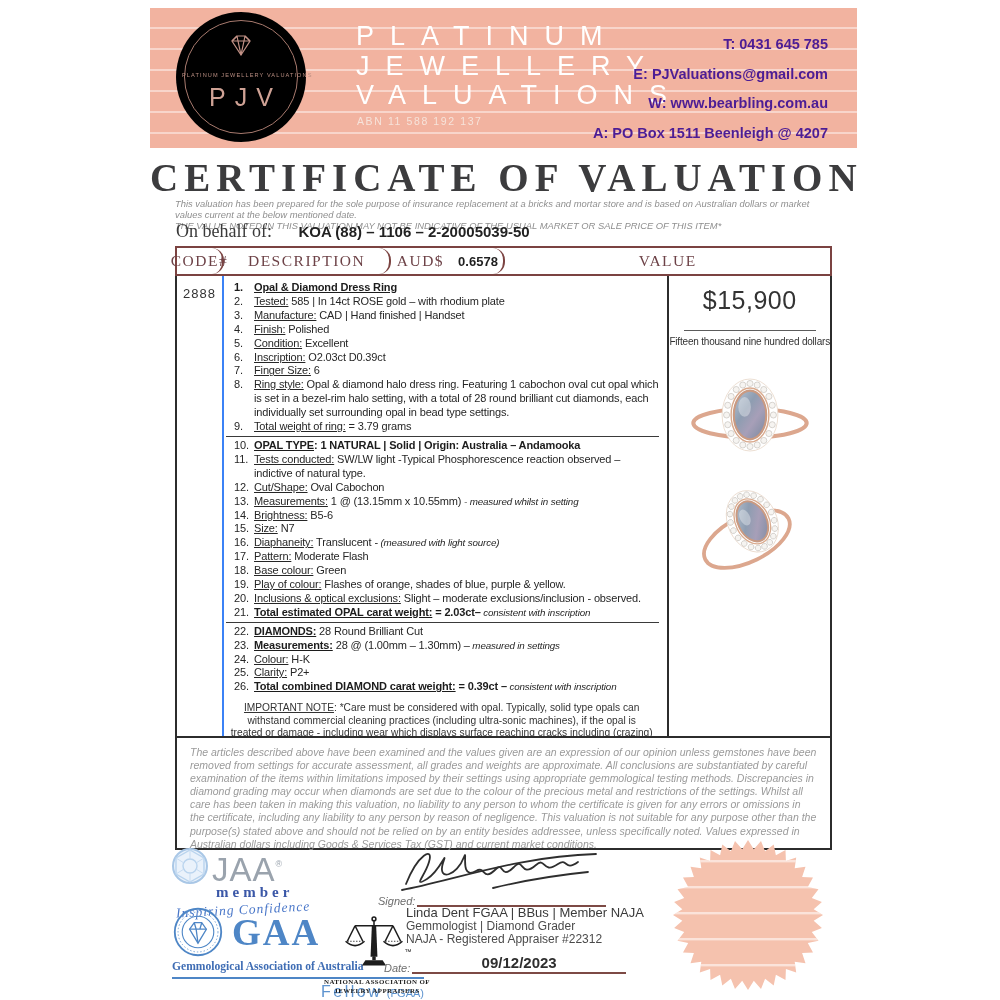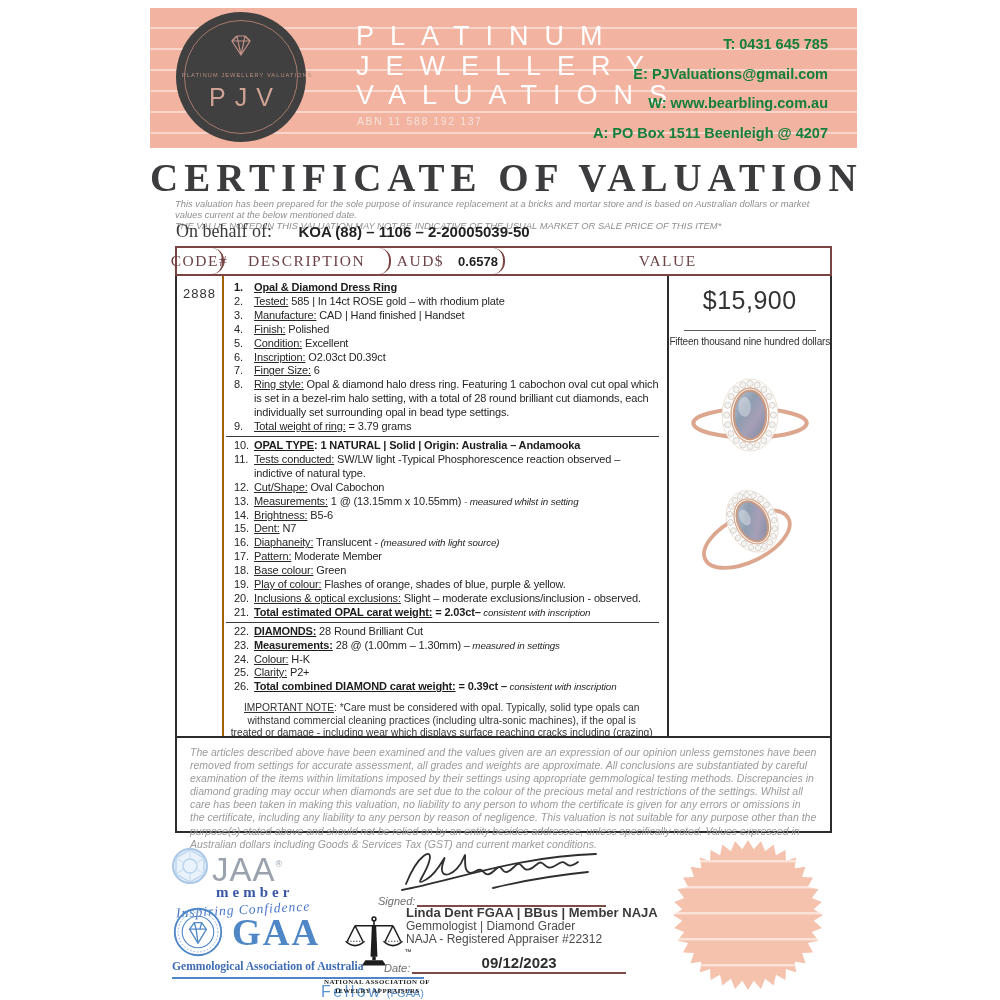--- a/index.html
+++ b/index.html
@@ -3,31 +3,31 @@
 <meta charset="utf-8">
 <style>
   html,body{margin:0;padding:0;background:#ffffff;}
   .page{position:relative;width:1000px;height:1000px;background:#ffffff;overflow:hidden;
         font-family:"Liberation Sans","DejaVu Sans",sans-serif;color:#2d2d2d;}
 
   
   .band{position:absolute;left:150px;top:8px;width:707px;height:140px;background:#f2b3a0;
         background-image:repeating-linear-gradient(180deg,rgba(255,255,255,0) 0 19px,rgba(255,255,255,.45) 19px 21px);}
   .logo{position:absolute;left:176px;top:12px;width:130px;height:130px;border-radius:50%;
-        background:#404040;}
+        background:#000000;}
   .logo .ring{position:absolute;inset:8px;border:1.6px solid #a87a6e;border-radius:50%;}
   .logo .dmd{position:absolute;left:50%;top:22px;transform:translateX(-50%);}
   .logo .ringtext{position:absolute;left:50%;top:60px;transform:translateX(-50%);width:118px;
         text-align:center;font-size:5.6px;letter-spacing:1.1px;color:#b98d81;white-space:nowrap;}
   .logo .initials{position:absolute;left:50%;top:71px;transform:translateX(-50%);
         font-size:25px;letter-spacing:9px;padding-left:9px;color:#cfa295;}
   .brand{position:absolute;left:356px;top:22px;color:#ffffff;font-size:27px;line-height:29.5px;
         letter-spacing:16px;white-space:nowrap;font-weight:400;}
   .abn{position:absolute;left:357px;top:115px;color:#f6e3da;font-size:10.5px;letter-spacing:1.6px;}
-  .contact{position:absolute;right:172px;top:30px;text-align:right;color:#15803d;
+  .contact{position:absolute;right:172px;top:30px;text-align:right;color:#4c1d95;
         font-weight:bold;font-size:14.5px;line-height:29.5px;}
 
   
   .cert-title{position:absolute;left:150px;top:155px;width:707px;
         font-family:"Liberation Serif","DejaVu Serif",serif;font-size:39px;font-weight:600;
         letter-spacing:6px;color:#3c3c3e;white-space:nowrap;}
   .topdisc{position:absolute;left:175px;top:199px;width:660px;font-style:italic;
         color:#8f8f8f;font-size:9.4px;line-height:10.8px;}
   .behalf{position:absolute;left:176px;top:221px;white-space:nowrap;}
   .behalf .lab{font-family:"Liberation Serif","DejaVu Serif",serif;font-size:18px;color:#3a3a3a;}
@@ -37,42 +37,42 @@
   .tbl{position:absolute;left:175px;top:246px;width:657px;}
   .thead{display:flex;height:30px;border:2.4px solid #7b4341;box-sizing:border-box;}
   .thead .hc{display:flex;align-items:center;justify-content:center;box-sizing:border-box;
         border-right:2.2px solid #7b4341;font-family:"Liberation Serif","DejaVu Serif",serif;
         color:#6d4247;font-size:15.5px;letter-spacing:1.5px;gap:14px;white-space:nowrap;border-radius:12px;}
   .thead .hc:last-child{border-right:none;}
   .hc-code{width:7.2%;} .hc-desc{width:25.6%;} .hc-aud{width:17.5%;} .hc-gold{width:25.1%;} .hc-val{flex:1;}
   .hnum{font-family:"Liberation Sans",sans-serif;font-weight:600;color:#1f1f1f;font-size:13px;letter-spacing:0;}
 
   .tbody{display:flex;height:462px;border:2px solid #2c2c2c;border-top:none;box-sizing:border-box;}
-  .c-code{width:7.2%;border-right:2px solid #a16207;box-sizing:border-box;text-align:center;
+  .c-code{width:7.2%;border-right:2px solid #3b82f6;box-sizing:border-box;text-align:center;
         padding-top:10px;font-size:13px;letter-spacing:1px;color:#333;}
   .c-desc{flex:1;border-right:2px solid #2c2c2c;box-sizing:border-box;padding:5px 8px 0 0;overflow:hidden;}
   .c-val{width:24.6%;box-sizing:border-box;text-align:center;padding-top:10px;overflow:hidden;}
 
   .it{display:flex;line-height:13.9px;font-size:11px;letter-spacing:-.15px;color:#262626;}
   .it .n{flex:none;width:30px;padding-left:10px;box-sizing:border-box;}
   .it .t{flex:1;}
   .lbl{text-decoration:underline;text-underline-offset:1px;}
   .b{font-weight:bold;color:#1c1c1c;}
   .note{font-size:9.8px;}
   .divider{height:0;border-bottom:1.6px solid #3a3a3a;margin:2px 0 2px 2px;}
   .impnote{margin:8px auto 0;width:97%;text-align:center;font-size:10.2px;line-height:12.6px;color:#333;}
   .impnote .lbl{font-weight:normal;}
 
   .money{font-size:25px;color:#333;letter-spacing:.5px;}
   .money-line{width:82%;border-top:1.6px solid #5c5c5c;margin:15px auto 5px;}
   .money-words{font-size:10px;color:#333;letter-spacing:-.2px;}
   .ring1{margin-top:22px;}
   .ring2{margin-top:16px;transform:rotate(-6deg);}
 
-  .tdisc{border:2px solid #2c2c2c;border-top:none;box-sizing:border-box;height:95px;
+  .tdisc{border:2px solid #2c2c2c;border-top:none;box-sizing:border-box;height:112px;
         padding:8px 13px;font-style:italic;color:#9a9a9a;font-size:10.5px;line-height:13.1px;}
 
   
   .jaa{position:absolute;left:170px;top:846px;}
   .jaa-row{display:flex;align-items:flex-start;}
   .jaa-name{font-size:33px;color:#9aa3ad;letter-spacing:1px;line-height:36px;margin-left:2px;}
   .jaa-mark{font-size:9px;color:#9aa3ad;vertical-align:14px;}
   .jaa-member{font-family:"Liberation Serif","DejaVu Serif",serif;font-weight:bold;color:#3a57a7;
         font-size:15px;letter-spacing:4px;margin:-4px 0 0 46px;}
   .jaa-tag{font-family:"Liberation Serif","DejaVu Serif",serif;font-style:italic;color:#4a77c9;
@@ -92,21 +92,21 @@
   .naja{position:absolute;left:312px;top:914px;width:130px;text-align:center;}
   .naja-tm{font-size:7px;color:#222;vertical-align:18px;}
   .naja-t{font-family:"Liberation Serif","DejaVu Serif",serif;font-weight:bold;font-size:6.9px;
         letter-spacing:.4px;color:#1d1d1d;line-height:8.6px;margin-top:2px;}
 
   .signature{position:absolute;left:398px;top:842px;}
   .sig-row{position:absolute;left:378px;top:892px;width:228px;display:flex;align-items:flex-end;}
   .sig-lab,.date-lab{font-style:italic;color:#6d6d6d;font-size:11px;flex:none;}
   .sig-line{flex:1;border-bottom:2px solid #7d4a45;height:13px;margin-left:2px;}
   .namebox{position:absolute;left:406px;top:906px;color:#3a3a3a;line-height:13.5px;}
-  .name1{font-weight:bold;font-size:13px;}
+  .name1{font-weight:normal;font-size:13px;}
   .name2,.name3{font-size:12px;color:#4a4a4a;}
   .date-row{position:absolute;left:384px;top:954px;width:242px;display:flex;align-items:flex-end;}
   .date-line{flex:1;border-bottom:2px solid #7d4a45;margin-left:2px;text-align:center;
         font-weight:bold;font-size:15px;color:#2e2e2e;padding-bottom:1px;}
   .rosette{position:absolute;left:671px;top:838px;}
 </style>
 </head>
 <body>
 
 <div class="page">
@@ -217,29 +217,29 @@
             <div class="it">
               <span class="n">13.</span>
               <span class="t"><span class="lbl">Measurements:</span><span> 1 @ (13.15mm x 10.55mm)</span><i class="note"> - measured whilst in setting</i></span>
             </div>
             <div class="it">
               <span class="n">14.</span>
               <span class="t"><span class="lbl">Brightness:</span><span> B5-6</span></span>
             </div>
             <div class="it">
               <span class="n">15.</span>
-              <span class="t"><span class="lbl">Dent:</span><span> N7</span></span>
+              <span class="t"><span class="lbl">Size:</span><span> N7</span></span>
             </div>
             <div class="it">
               <span class="n">16.</span>
               <span class="t"><span class="lbl">Diaphaneity:</span><span> Translucent -</span><i class="note"> (measured with light source)</i></span>
             </div>
             <div class="it">
               <span class="n">17.</span>
-              <span class="t"><span class="lbl">Pattern:</span><span> Moderate Member</span></span>
+              <span class="t"><span class="lbl">Pattern:</span><span> Moderate Flash</span></span>
             </div>
             <div class="it">
               <span class="n">18.</span>
               <span class="t"><span class="lbl">Base colour:</span><span> Green</span></span>
             </div>
             <div class="it">
               <span class="n">19.</span>
               <span class="t"><span class="lbl">Play of colour:</span><span> Flashes of orange, shades of blue, purple &amp; yellow.</span></span>
             </div>
             <div class="it">

